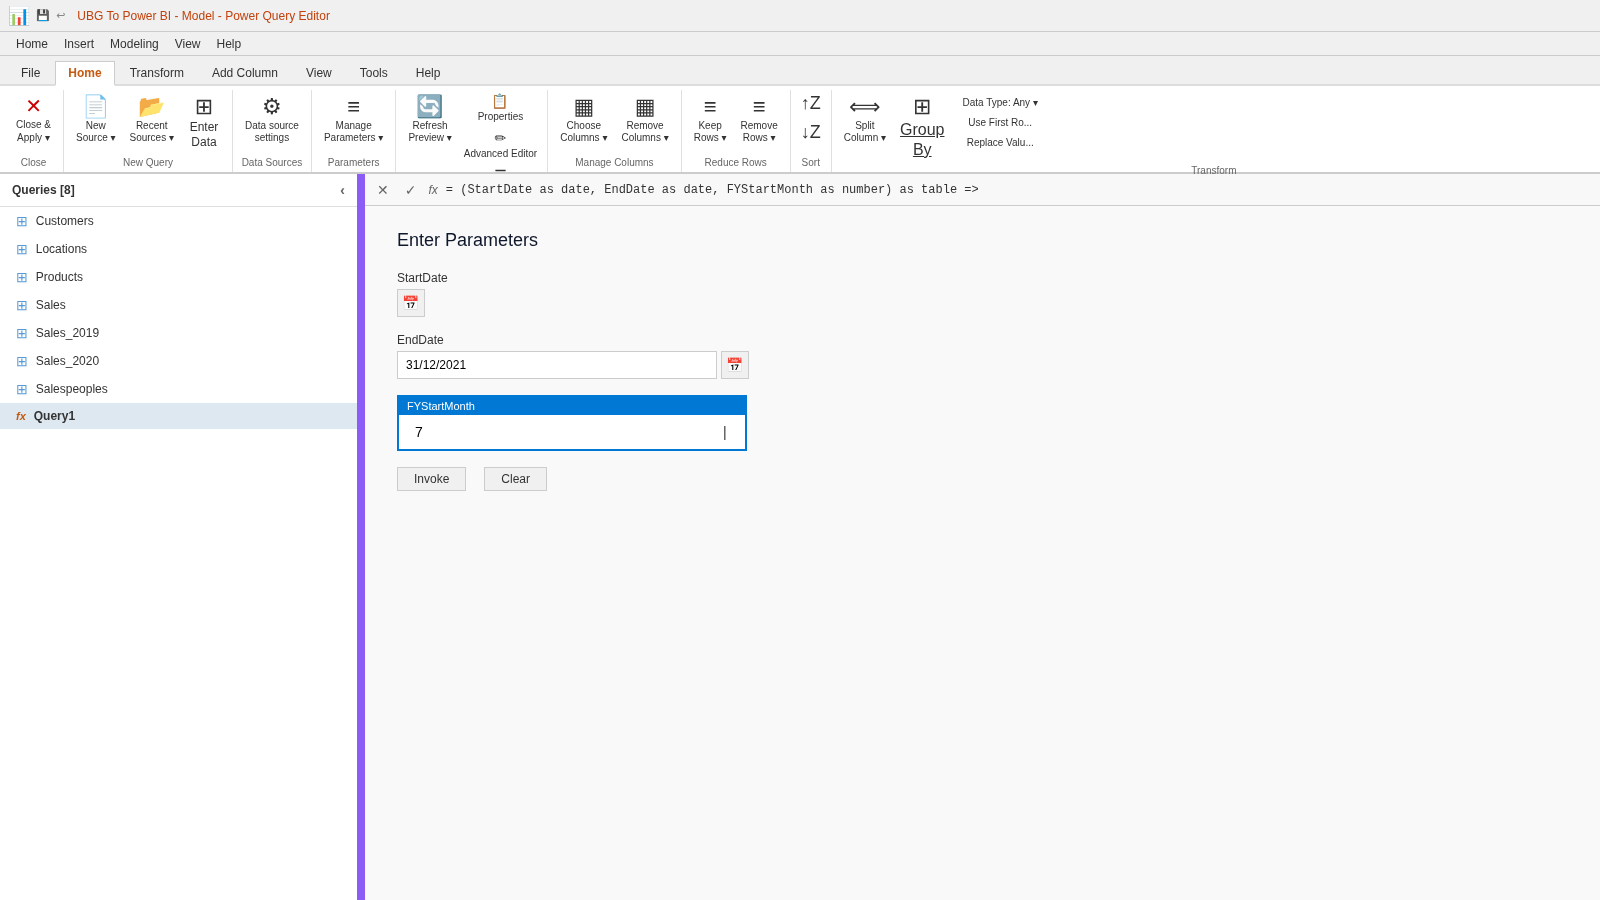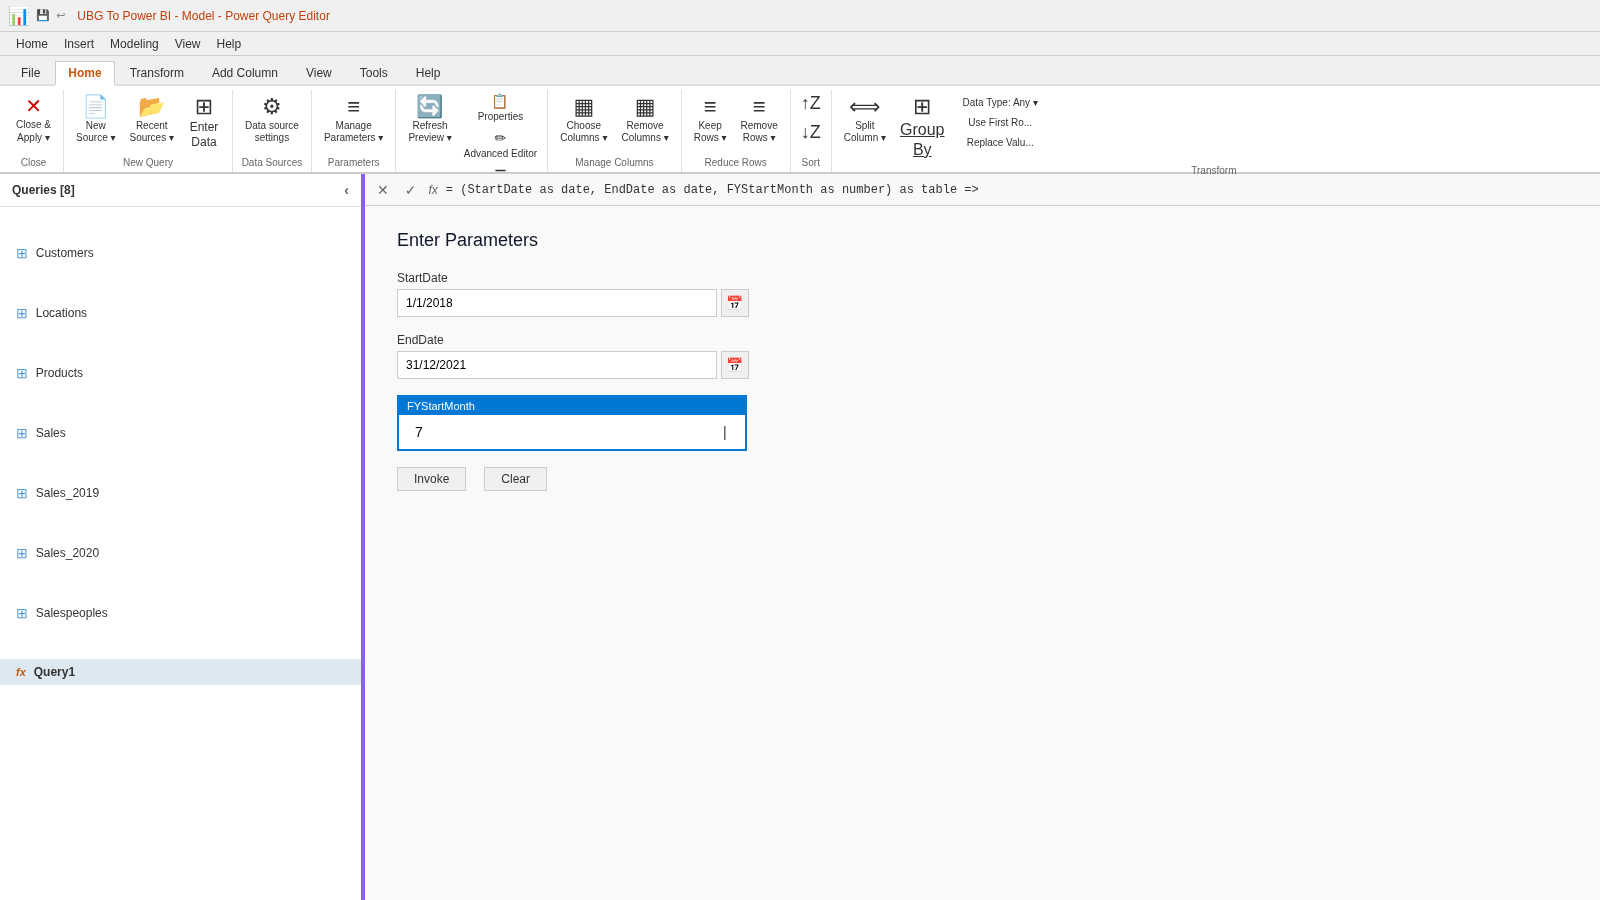--- a/index.html
+++ b/index.html
@@ -121,24 +121,23 @@
     
     .main-layout {
       display: flex;
       height: calc(900px - 32px - 24px - 30px - 88px);
     }
 
     
     .sidebar {
       width: 365px;
       background: #fff;
-      border-right: 4px solid #8b5cf6;
+      border-right: 8px solid #8b5cf6;
       display: flex;
       flex-direction: column;
-      gap: 32px;
     }
     .sidebar-header {
       padding: 8px 12px;
       font-size: 12px;
       font-weight: 600;
       color: #333;
       border-bottom: 1px solid #e0e0e0;
       display: flex;
       align-items: center;
       justify-content: space-between;
@@ -487,21 +486,20 @@
       <input class="formula-input" readonly="" value="= (StartDate as date, EndDate as date, FYStartMonth as number) as table =&gt;" style="">
     </div>
 
     <div class="content-area">
 
       <div class="enter-params-title">Enter Parameters</div>
 
       <div class="param-group">
         <div class="param-label">StartDate</div>
         <div class="param-input-row">
-          <input class="param-input" readonly="" value="1/1/2018" style="">
           <button class="calendar-btn">📅</button>
         </div>
       </div>
 
       <div class="param-group">
         <div class="param-label">EndDate</div>
         <div class="param-input-row">
           <input class="param-input" readonly="" value="31/12/2021" style="">
           <button class="calendar-btn">📅</button>
         </div>

